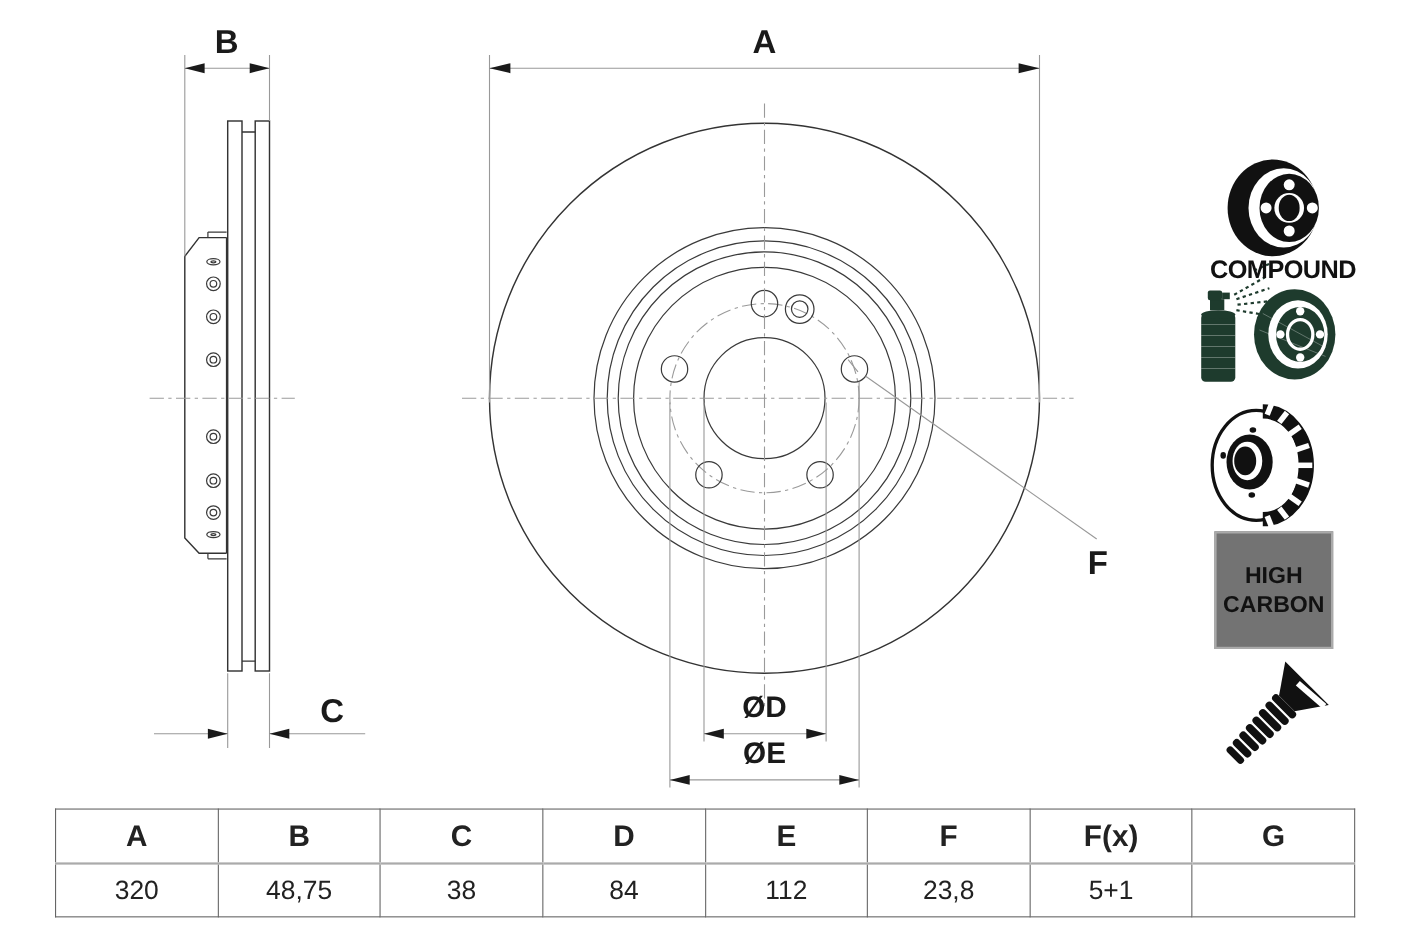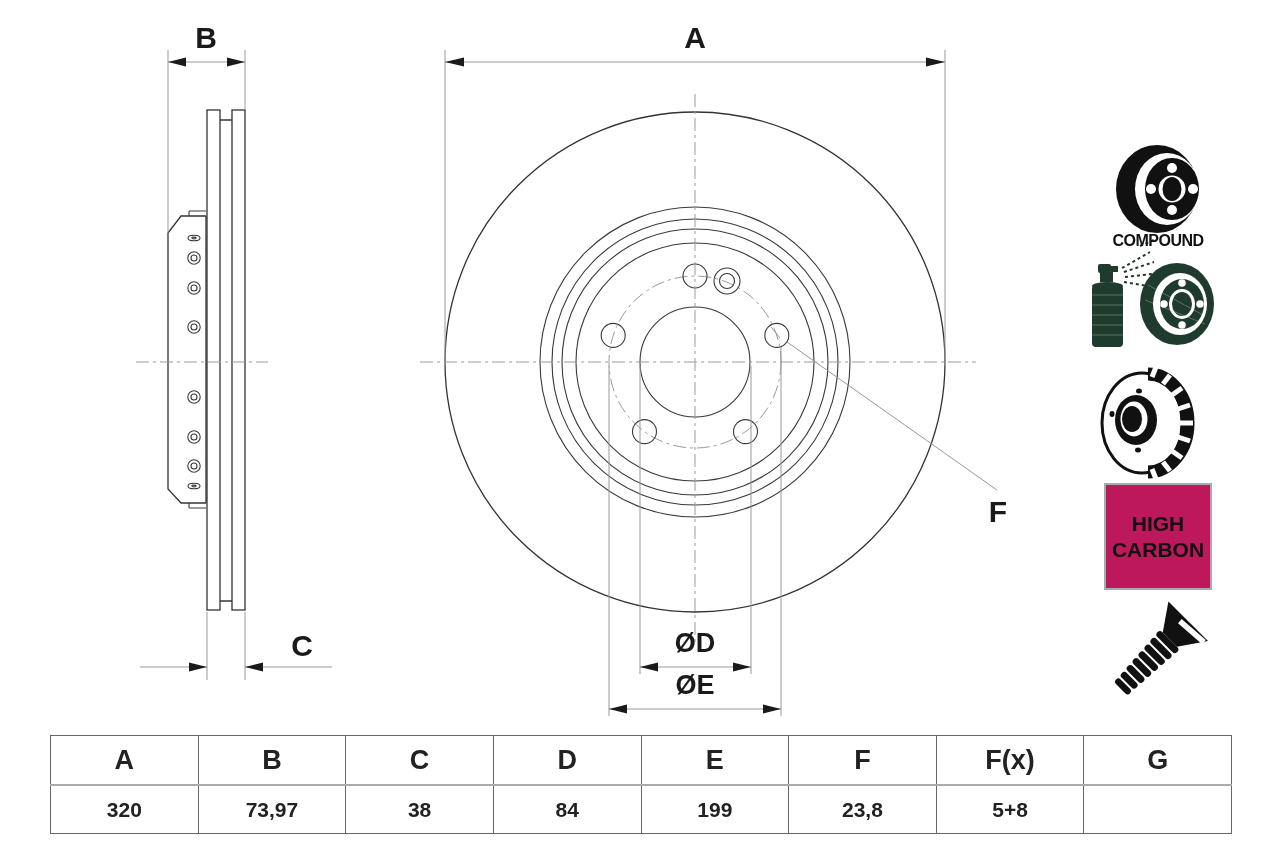--- a/index.html
+++ b/index.html
@@ -6,29 +6,29 @@
   body{font-family:"Liberation Sans",sans-serif;}
   #stage{position:relative;width:1280px;height:853px;background:#fff;overflow:hidden;}
   #drawing{position:absolute;left:0;top:0;}
   .ln{stroke:#333;stroke-width:1.3;fill:none;}
   .lnt{stroke:#3a3a3a;stroke-width:1.1;fill:none;}
   .dim{stroke:#999;stroke-width:1;fill:none;}
   .cl{stroke:#9a9a9a;stroke-width:1;fill:none;stroke-dasharray:13 4 3 4;}
   .arr{fill:#1a1a1a;stroke:none;}
   .dimtxt{font-family:"Liberation Sans",sans-serif;font-weight:700;fill:#1a1a1a;}
   .icon-col div.cap{position:absolute;text-align:center;font-weight:700;color:#111;}
-  #compound-cap{left:1100px;top:232px;width:116px;font-size:16px;letter-spacing:-0.5px;}
+  #compound-cap{left:1100px;top:232px;width:116px;font-size:23px;letter-spacing:-0.5px;}
   #hc-box{position:absolute;left:1104px;top:483px;width:104px;height:103px;border:2px solid #aaa;
           display:flex;flex-direction:column;align-items:center;justify-content:center;
-          font-weight:700;font-size:21px;line-height:26px;color:#111;background:#be185d;}
+          font-weight:700;font-size:21px;line-height:26px;color:#111;background:#737373;}
   #spec-table{position:absolute;left:50px;top:735px;}
   table{border-collapse:collapse;table-layout:fixed;width:1182px;background:#fff;}
   th,td{border:1px solid #666;text-align:center;font-family:"Liberation Sans",sans-serif;color:#222;}
   th{height:46px;font-size:27px;font-weight:700;border-bottom:2.5px solid #aaa;}
-  td{height:45px;font-size:21px;font-weight:700;}
+  td{height:45px;font-size:24px;font-weight:400;}
 </style>
 </head>
 <body>
 
 <div id="stage">
 
   <svg id="drawing" width="1280" height="730" viewBox="0 0 1280 730">
 
     <g>
 
@@ -228,25 +228,25 @@
           <th>D</th>
           <th>E</th>
           <th>F</th>
           <th>F(x)</th>
           <th>G</th>
         </tr>
       </thead>
       <tbody>
         <tr>
           <td>320</td>
-          <td>73,97</td>
+          <td>48,75</td>
           <td>38</td>
           <td>84</td>
-          <td>199</td>
+          <td>112</td>
           <td>23,8</td>
-          <td>5+8</td>
+          <td>5+1</td>
           <td></td>
         </tr>
       </tbody>
     </table>
   </div>
 
 </div>
 
 </body></html>

